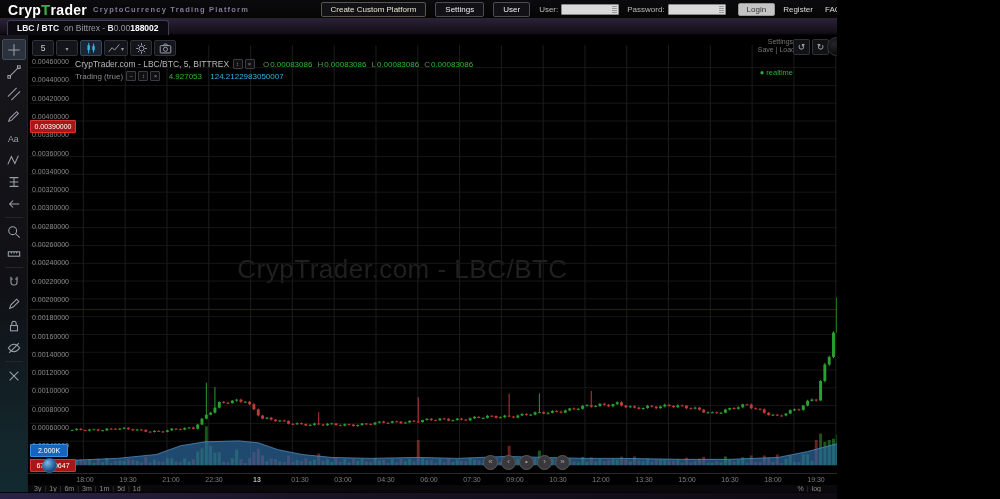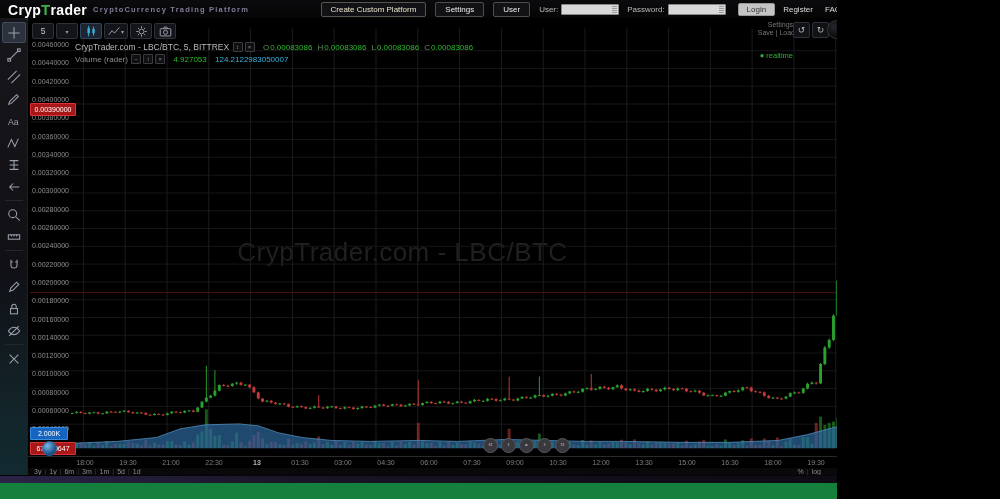--- a/index.html
+++ b/index.html
@@ -1,18 +1,18 @@
 <!DOCTYPE html>
 <html><head>
 <meta charset="utf-8">
 <style>
   html,body{margin:0;padding:0;background:#000;width:1000px;height:499px;overflow:hidden;
     font-family:"Liberation Sans",sans-serif;-webkit-font-smoothing:antialiased;}
   .abs{position:absolute;}
-  #app{position:relative;width:837px;height:499px;background:#15803d;overflow:hidden;}
+  #app{position:relative;width:837px;height:499px;background:#0369a1;overflow:hidden;}
 
   
   #header{position:relative;height:18px;background:linear-gradient(180deg,#0b0b0d,#050506);
     display:flex;align-items:center;white-space:nowrap;overflow:hidden;}
   .logo{margin-left:8px;font-weight:bold;font-size:14px;color:#fff;letter-spacing:.3px;}
   .logo .t{color:#3fae49;font-size:15px;}
   .tagline{margin-left:6px;font-size:7.5px;font-weight:bold;color:#857b99;letter-spacing:1.2px;}
   #header .spacer{flex:1;}
   .hbtn{height:13px;line-height:13px;padding:0 9px;margin-right:9px;border:1px solid #56564e;
     border-radius:2px;background:#111116;font-size:8px;color:#e8e4c9;cursor:pointer;}
@@ -133,20 +133,25 @@
       </div>
     <span class="flabel" style="margin-left:6px">Password:</span>
     <div class="finput">
         <span class="grip"></span>
       </div>
     <div class="loginbtn">Login</div>
     <span class="hlink">Register</span>
     <span class="hlink" style="margin-right:-4px">FAQ</span>
   </div>
 
+  <div id="tabbar">
+    <div class="tab">
+      <span class="pair">LBC / BTC</span><span class="dim">on Bittrex - </span><span class="bsym">B</span><span class="dim">0.00</span><span class="sig">188002</span>
+    </div>
+  </div>
 
   <div id="main">
 
     <div id="drawbar">
       <div class="dtool sel">
           <svg width="14" height="14" viewBox="0 0 16 16">
             <path d="M8 1.5v13M1.5 8h13"></path>
           </svg>
         </div>
       <div class="dtool">
@@ -926,21 +931,21 @@
         <div class="urbtn">↻</div>
       </div>
       <div id="optcircle" class="abs"></div>
 
       <div id="legend1" class="abs">
         <span>CrypTrader.com - LBC/BTC, 5, BITTREX</span>
         <span class="lic">↕</span><span class="lic">×</span>
         <span class="ohlc"><span class="k">O</span><span>0.00083086</span><span class="k">H</span><span>0.00083086</span><span class="k">L</span><span>0.00083086</span><span class="k">C</span><span>0.00083086</span></span>
       </div>
       <div id="legend2" class="abs">
-        <span>Volume (rader)</span>
+        <span>Trading (true)</span>
         <span class="lic">−</span><span class="lic">↕</span><span class="lic">×</span>
         <span class="volgreen">4.927053</span>
         <span class="volblue">124.2122983050007</span>
       </div>
 
       <div id="realtime" class="abs">● realtime</div>
 
       <div id="yaxis-right"></div>
       <div id="yaxis-left">
           <div class="ylab" style="left: 4px; top: 23px;">0.00460000</div>

